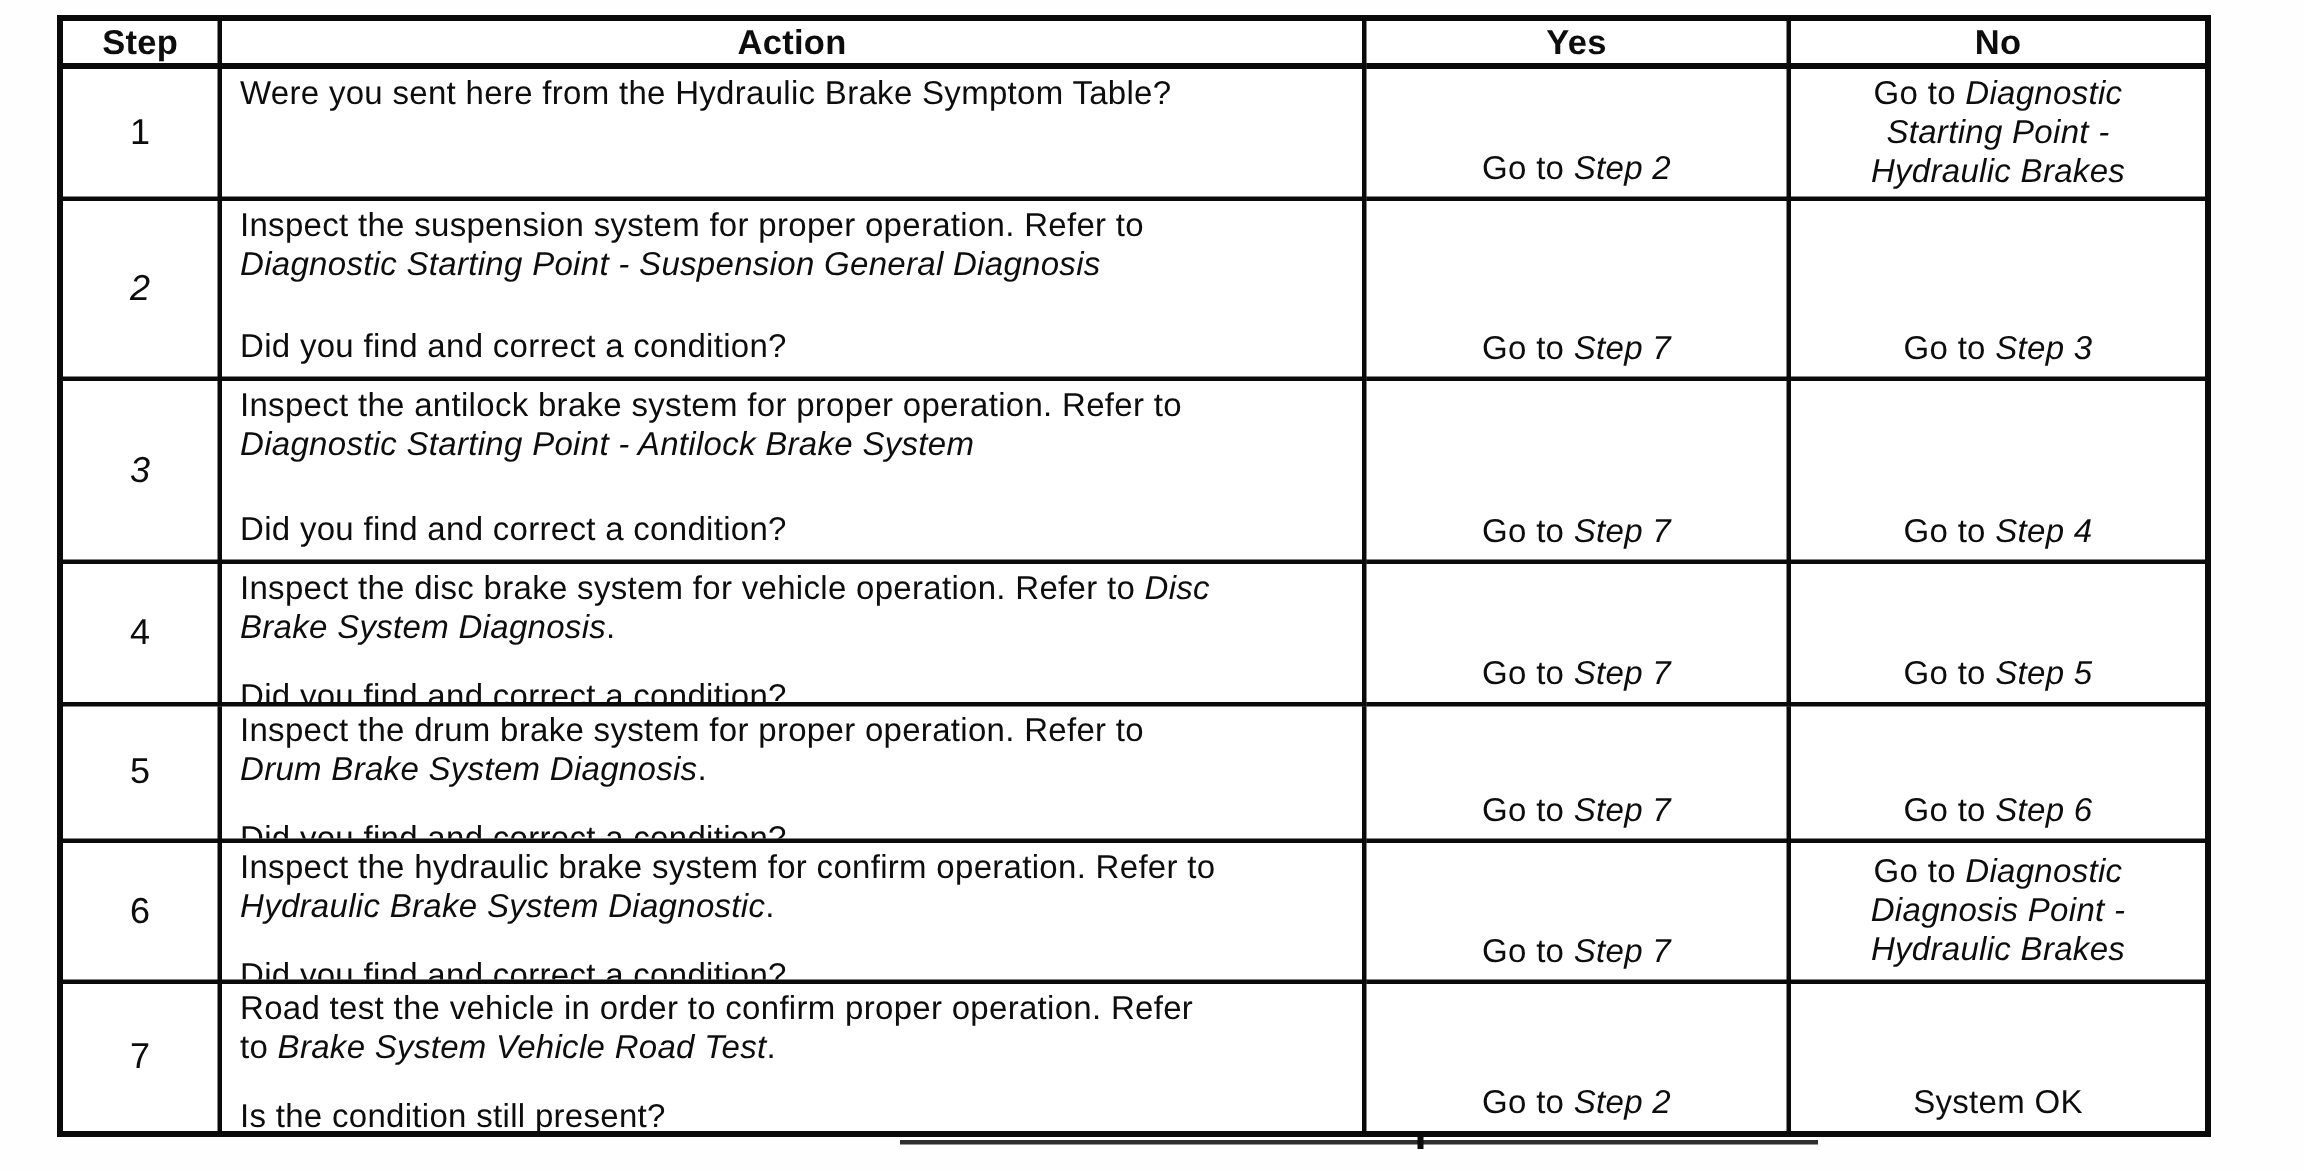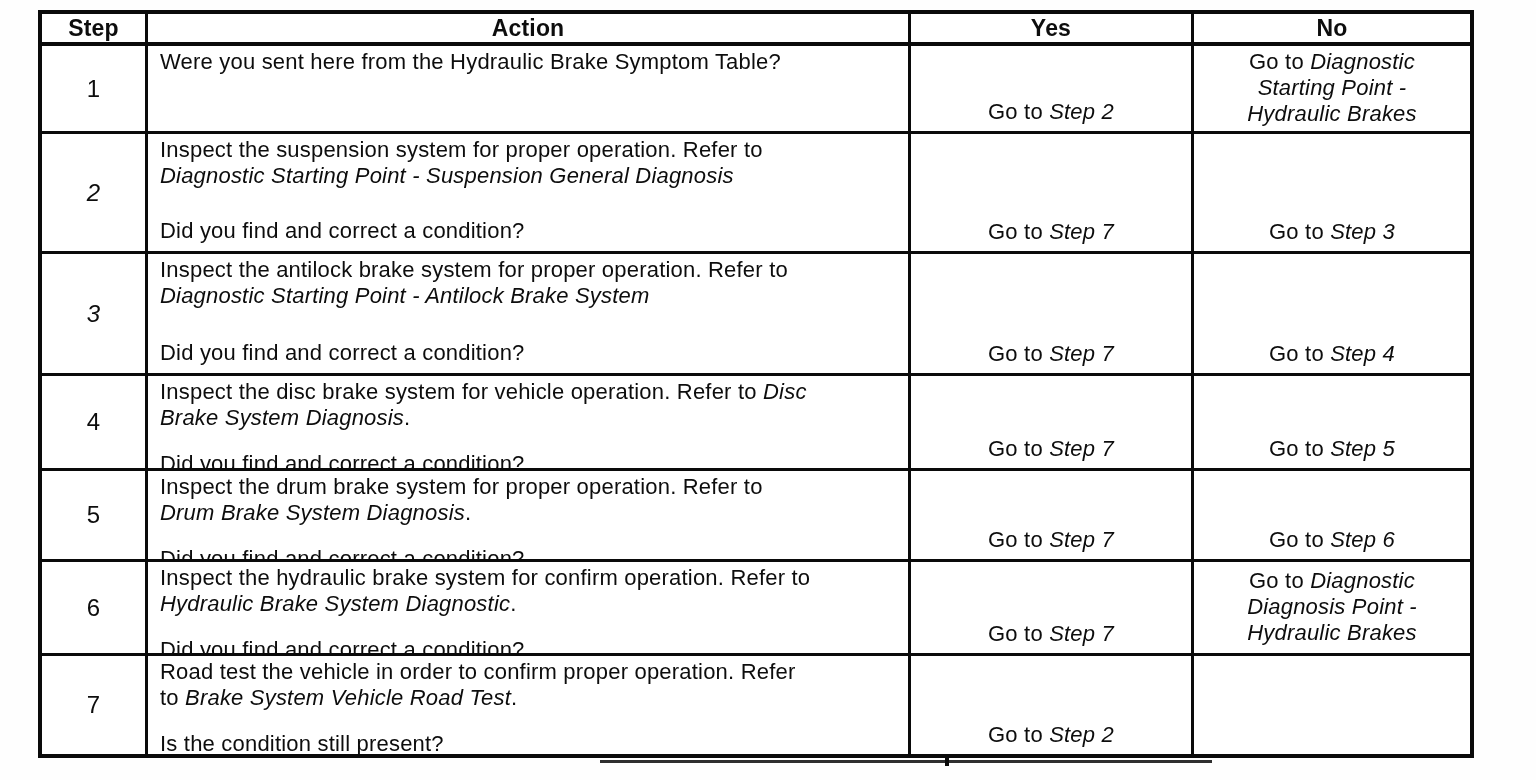--- a/index.html
+++ b/index.html
@@ -215,18 +215,21 @@
         <span>7</span>
       </div>
     <div class="cell action lastrow">
       <div class="action-text"><span>Road test the vehicle in order to confirm proper operation. Refer
 to </span><em>Brake System Vehicle Road Test</em><span>.</span></div>
       <div class="question">Is the condition still present?</div>
     </div>
     <div class="cell yesno lastrow">
         <div class="goto"><span>Go to </span><em>Step 2</em></div>
       </div>
+    <div class="cell yesno lastcol lastrow">
+        <div class="goto"><span>System OK</span><em></em></div>
+      </div>
 
   </div>
 
   <div class="artifact-line"></div>
   <div class="artifact-tick"></div>
 </div>
 
 </body></html>

